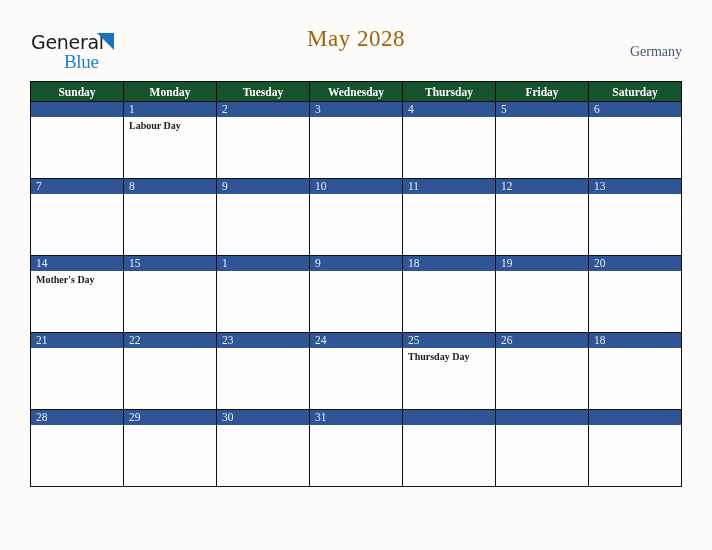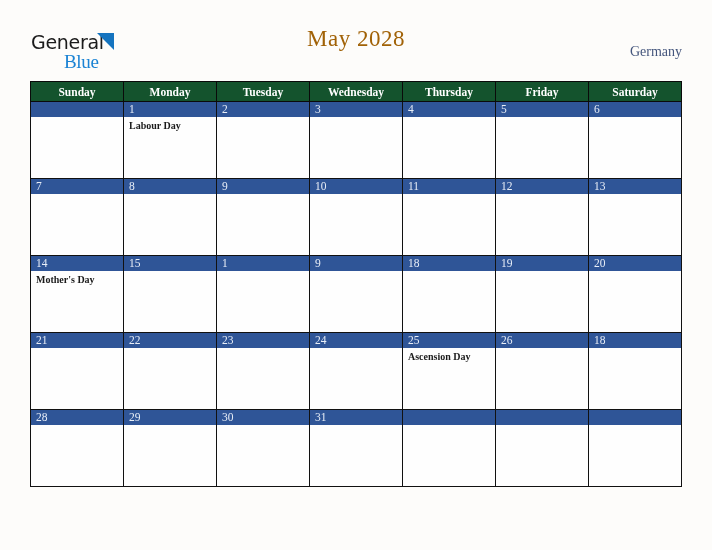--- a/index.html
+++ b/index.html
@@ -273,21 +273,21 @@
           <span class="daynum">23</span>
           <div class="events"></div>
         </td>
         <td>
           <span class="daynum">24</span>
           <div class="events"></div>
         </td>
         <td>
           <span class="daynum">25</span>
           <div class="events">
-            <div class="event">Ascension Day</div>
+            <div class="event">Thursday Day</div>
           </div>
         </td>
         <td>
           <span class="daynum">26</span>
           <div class="events"></div>
         </td>
         <td>
           <span class="daynum">18</span>
           <div class="events"></div>
         </td>

